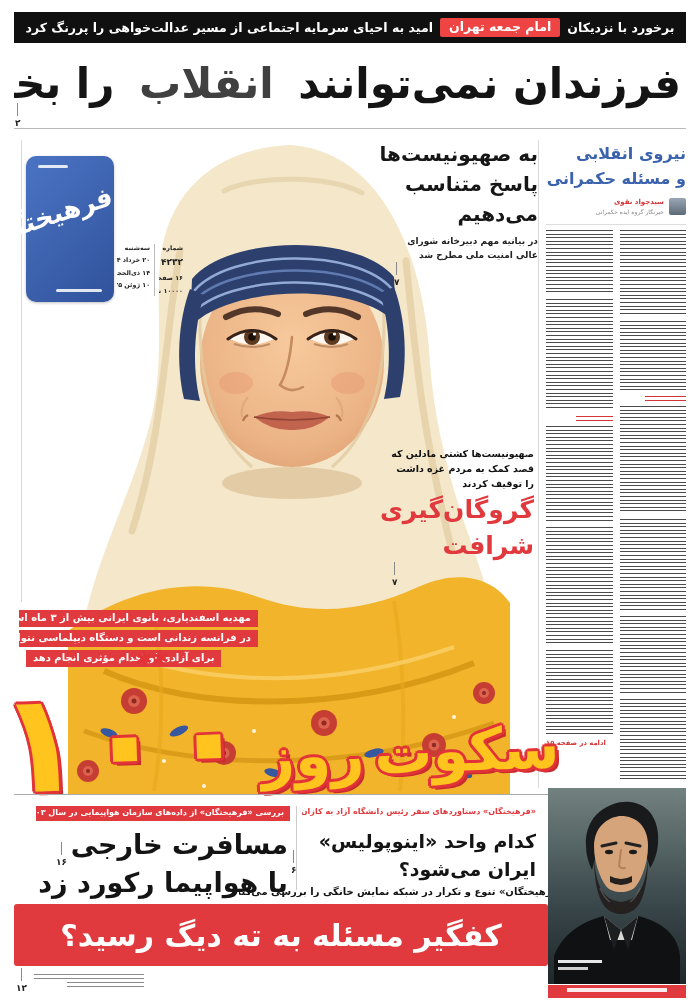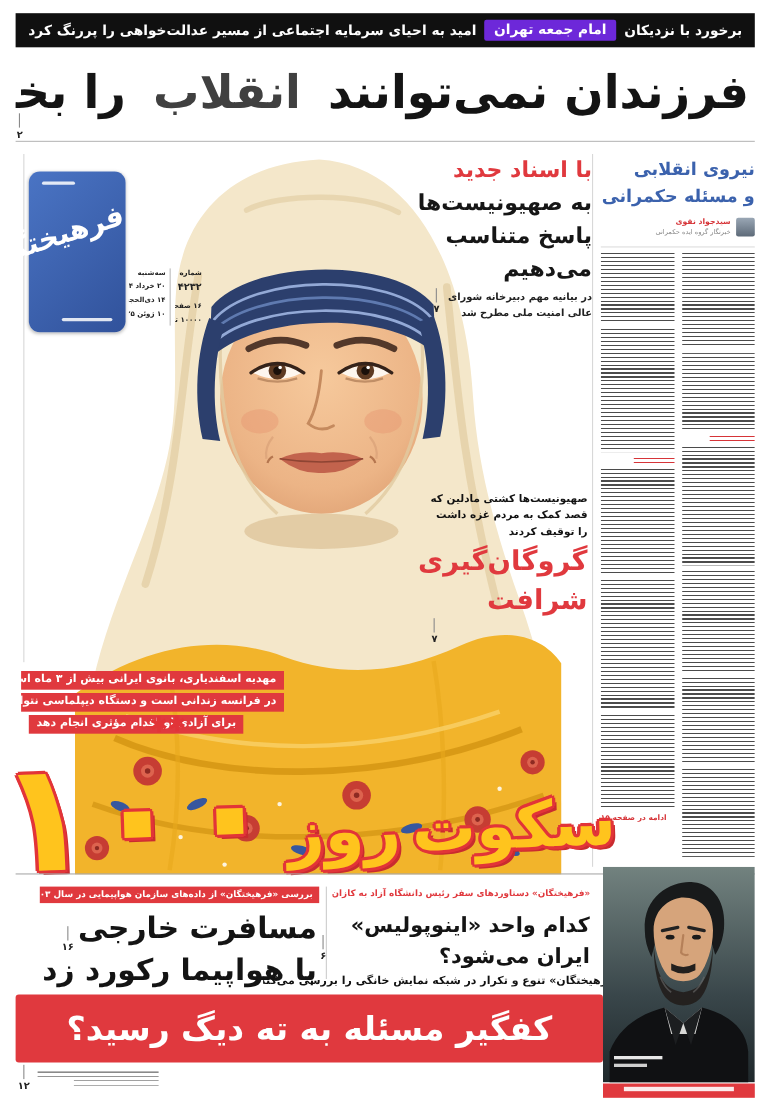--- a/index.html
+++ b/index.html
@@ -3,21 +3,21 @@
 <meta charset="utf-8">
 <style>
   html,body{margin:0;padding:0;background:#e9e9e9;}
   .sheet{position:relative;width:700px;height:1000px;background:#ffffff;overflow:hidden;
          font-family:"DejaVu Sans","Liberation Sans",sans-serif;direction:rtl;}
   .abs{position:absolute;}
 
   
   .top-strip{left:14px;top:12px;width:672px;height:31px;background:#101010;color:#fff;
     display:flex;align-items:center;justify-content:center;gap:7px;font-size:12.5px;font-weight:700;overflow:hidden;white-space:nowrap;}
-  .strip-chip{background:#6d28d9;padding:3px 9px 4px;border-radius:2px;line-height:1;}
+  .strip-chip{background:#ef4444;padding:3px 9px 4px;border-radius:2px;line-height:1;}
 
   
   .headline{left:14px;top:46px;width:672px;height:76px;margin:0;font-size:42px;font-weight:900;color:#141414;
     text-align:center;line-height:76px;letter-spacing:-1px;overflow:hidden;white-space:nowrap;}
   .headline span{margin:0 5px;}
   .red{color:#404040;}
 
   .rule{background:#b9b9b9;}
 
   .pmark{position:absolute;display:flex;flex-direction:column;align-items:center;gap:2px;}
@@ -230,21 +230,20 @@
     <div class="d-sep"></div>
     <div class="d-col">
       <div>سه‌شنبه</div>
       <div>۲۰ خرداد ۱۴۰۴</div>
       <div>۱۴ ذی‌الحجه ۱۴۴۶</div>
       <div>۱۰ ژوئن ۲۰۲۵</div>
     </div>
   </div>
 
   <div class="abs sec-note">
-    <div class="sec-lead">با اسناد جدید</div>
     <div class="sec-line">به صهیونیست‌ها</div>
     <div class="sec-line">پاسخ متناسب</div>
     <div class="sec-line">می‌دهیم</div>
     <div class="sec-sub">در بیانیه مهم دبیرخانه شورای عالی امنیت ملی مطرح شد</div>
   </div>
   <div class="pmark" style="left:394px;top:262px;">
     <span class="tick"></span>
     <span class="pnum">۷</span>
   </div>
 

